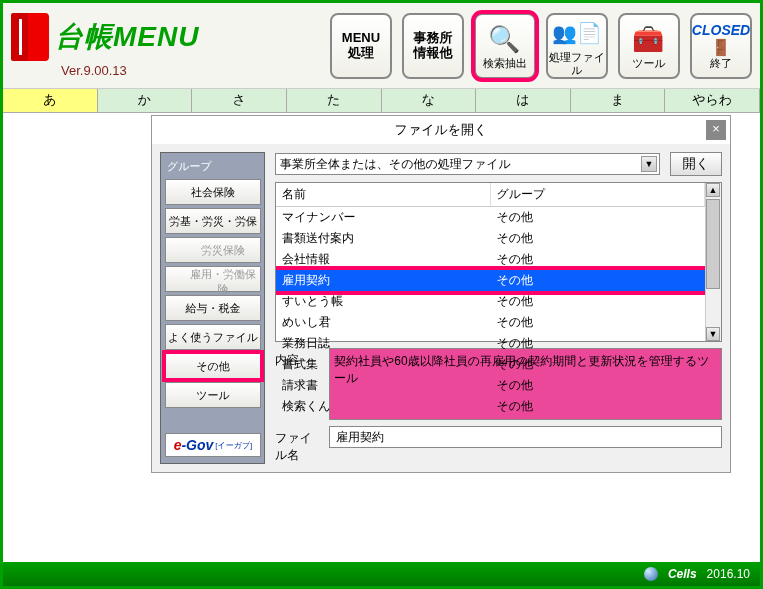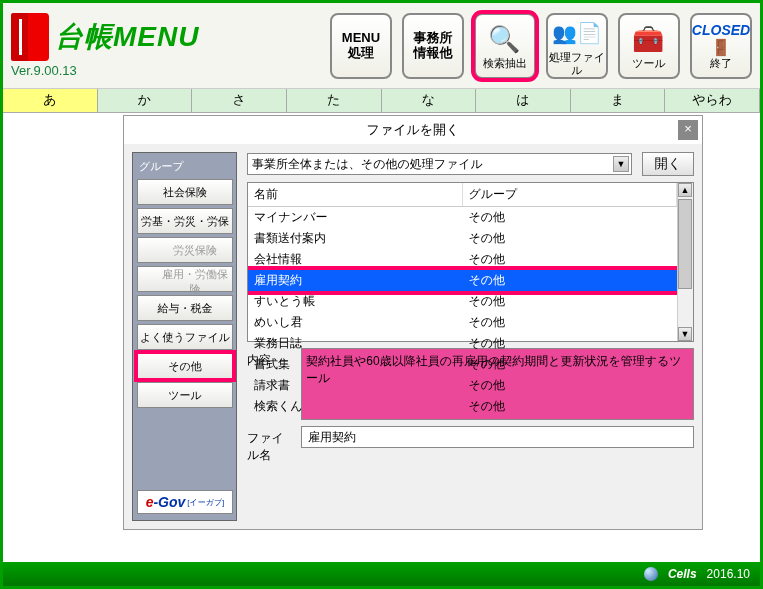--- a/index.html
+++ b/index.html
@@ -7,39 +7,39 @@
     
     .container { border: 3px solid #00a000; width: 763px; height: 589px; position: relative; }
     
     
     .topbar { display: flex; align-items: center; padding: 0 8px; gap: 8px; background: #f5f5f0; border-bottom: 1px solid #ccc; height: 86px; }
     .logo-section { display: flex; flex-direction: column; align-items: flex-start; gap: 2px; }
     .logo-row { display: flex; align-items: center; gap: 6px; }
     .logo-icon { width: 38px; height: 48px; background: linear-gradient(90deg, #c00 0%, #c00 45%, #e00 45%, #e00 100%); border-radius: 2px 4px 4px 2px; position: relative; }
     .logo-icon::after { content: ''; position: absolute; left: 8px; top: 6px; width: 3px; height: 36px; background: #fff; }
     .logo-title { font-size: 28px; font-weight: bold; font-style: italic; color: #00a000; letter-spacing: 1px; }
-    .version { font-size: 13px; color: #15803d; }
+    .version { font-size: 13px; color: #7f1d1d; margin-left: 50px; }
     
     .menu-buttons { display: flex; gap: 10px; margin-left: auto; }
     .menu-btn { width: 62px; height: 66px; border: 2px solid #888; border-radius: 8px; background: linear-gradient(#fff, #f0f0e8); display: flex; flex-direction: column; align-items: center; justify-content: center; font-size: 11px; cursor: pointer; position: relative; }
     .menu-btn .btn-icon { height: 36px; display: flex; align-items: center; justify-content: center; font-size: 26px; }
     .menu-btn .btn-label { line-height: 1.1; text-align: center; }
     .menu-btn.highlight { outline: 4px solid #ff0066; outline-offset: -1px; }
     .closed-txt { color: #0050cc; font-weight: bold; font-style: italic; font-size: 14px; }
     
     
     .kana-row { display: flex; height: 24px; background: #d8f0d8; border-bottom: 1px solid #aaa; }
     .kana-cell { flex: 1; text-align: center; line-height: 22px; border-right: 1px solid #aaa; font-size: 13px; cursor: pointer; }
     .kana-cell.active { background: #ffff80; }
     
     
     .main-area { position: relative; height: calc(100% - 86px - 24px - 24px); background: #fff; }
     
     
-    .dialog { position: absolute; left: 120px; top: 2px; width: 580px; height: 415px; background: #f0f0f0; border: 1px solid #999; }
+    .dialog { position: absolute; left: 148px; top: 2px; width: 580px; height: 358px; background: #f0f0f0; border: 1px solid #999; }
     .dialog-title { height: 28px; line-height: 28px; text-align: center; font-size: 13px; position: relative; background: #fff; }
     .dialog-close { position: absolute; right: 4px; top: 4px; width: 20px; height: 20px; background: #888; color: #fff; text-align: center; line-height: 18px; cursor: pointer; }
     .dialog-body { display: flex; padding: 8px; gap: 10px; height: calc(100% - 28px); }
     
     .group-panel { width: 105px; background: #9aa3b5; border: 1px solid #666; padding: 6px 4px; display: flex; flex-direction: column; gap: 3px; }
     .group-title { color: #fff; font-size: 11px; margin-bottom: 2px; padding-left: 2px; }
     .group-btn { width: 96px; height: 26px; background: linear-gradient(#fff, #e8e8e4); border: 1px solid #888; font-size: 11px; cursor: pointer; }
     .group-btn.disabled { color: #999; cursor: default; padding-left: 20px; }
     .group-btn.highlight { outline: 4px solid #ff0066; outline-offset: -1px; }
     .egov { margin-top: auto; background: #fff; border: 1px solid #888; width: 96px; height: 24px; display: flex; align-items: center; justify-content: center; cursor: pointer; }

